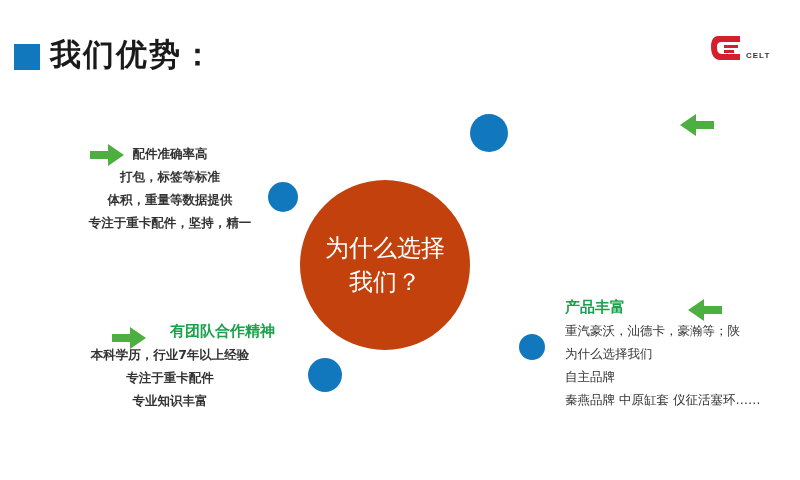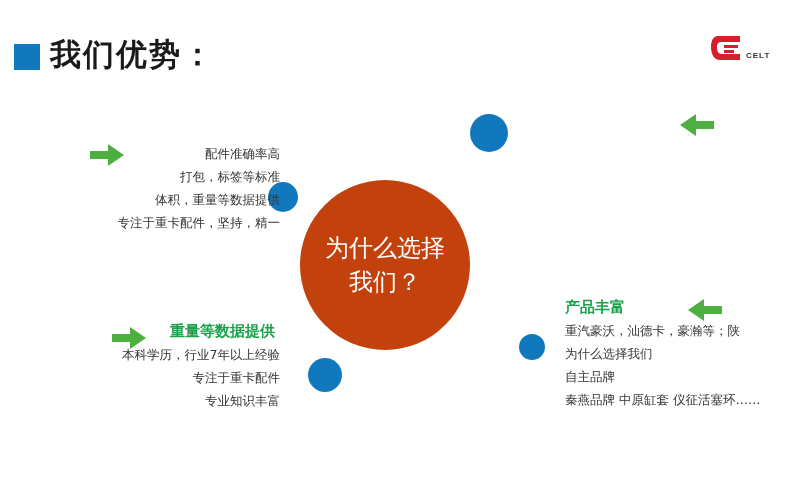--- a/index.html
+++ b/index.html
@@ -110,21 +110,21 @@
     font-family: "DejaVu Sans", "Liberation Sans", sans-serif;
     white-space: nowrap;
   }
   .block-body {
     color: #333333;
     font-size: 12.5px;
     line-height: 18px;
     font-family: "DejaVu Sans", "Liberation Sans", sans-serif;
     white-space: nowrap;
   }
-  .align-right { text-align: right; }
+  .align-right { text-align: center; font-weight: bold; }
   .align-left { text-align: left; }
 
   
   #block-experience { left: 60px; top: 140px; width: 220px; }
   #block-experience .block-title { margin-left: 74px; }
   #block-experience .block-body { margin-top: 5px; }
 
   #block-team { left: 60px; top: 322px; width: 220px; }
   #block-team .block-title { margin-left: 110px; }
   #block-team .block-body { margin-top: 5px; }
@@ -179,21 +179,21 @@
   </svg>
 
   <div class="block" id="block-experience">
     <div class="block-body align-right">配件准确率高</div>
     <div class="block-body align-right">打包，标签等标准</div>
     <div class="block-body align-right">体积，重量等数据提供</div>
     <div class="block-body align-right">专注于重卡配件，坚持，精一</div>
   </div>
 
   <div class="block" id="block-team">
-    <div class="block-title">重量等数据提供</div>
+    <div class="block-title">有团队合作精神</div>
     <div class="block-body align-right">本科学历，行业7年以上经验</div>
     <div class="block-body align-right">专注于重卡配件</div>
     <div class="block-body align-right">专业知识丰富</div>
   </div>
 
 
   <div class="block" id="block-products">
     <div class="block-title">产品丰富</div>
     <div class="block-body align-left">重汽豪沃，汕德卡，豪瀚等；陕</div>
     <div class="block-body align-left">为什么选择我们</div>

